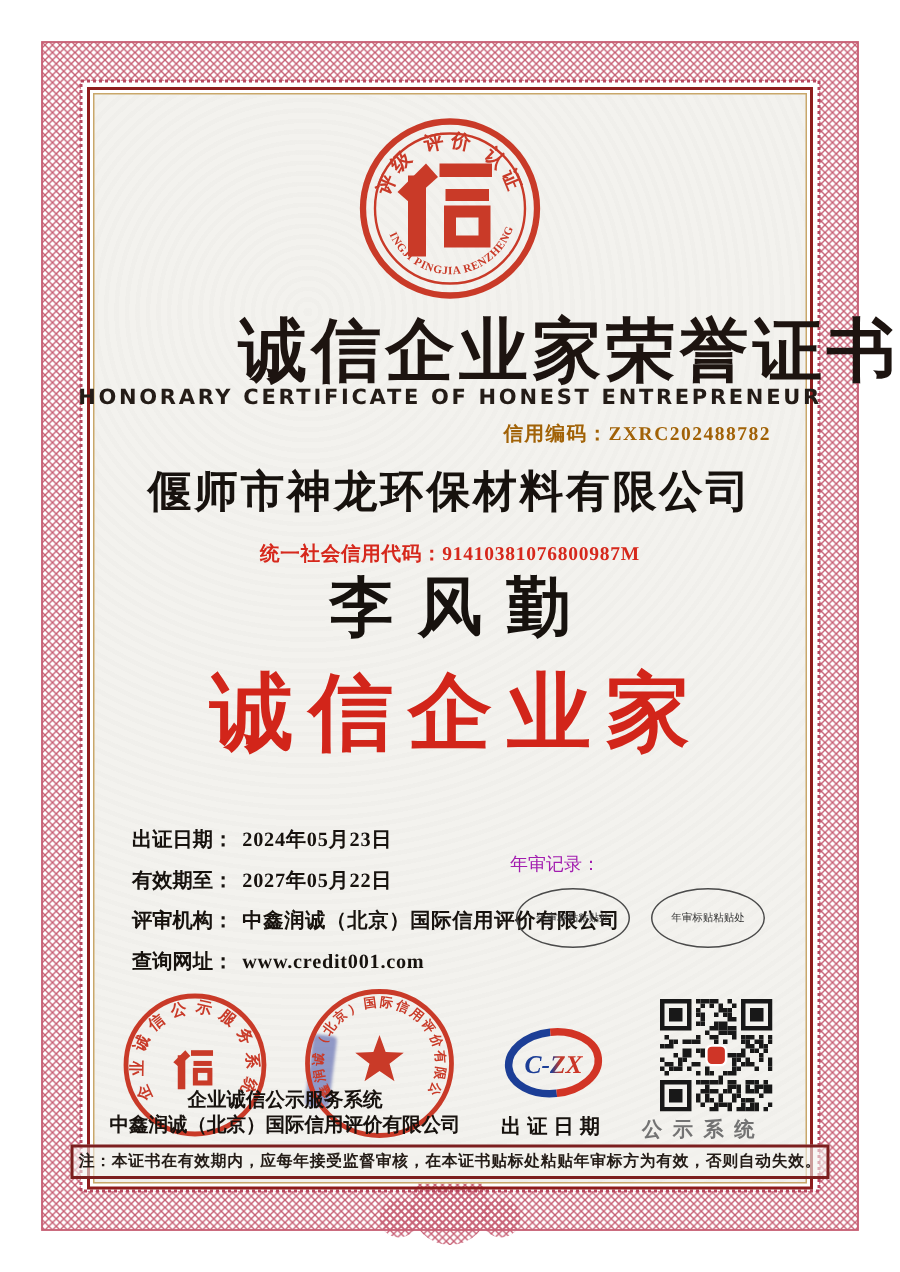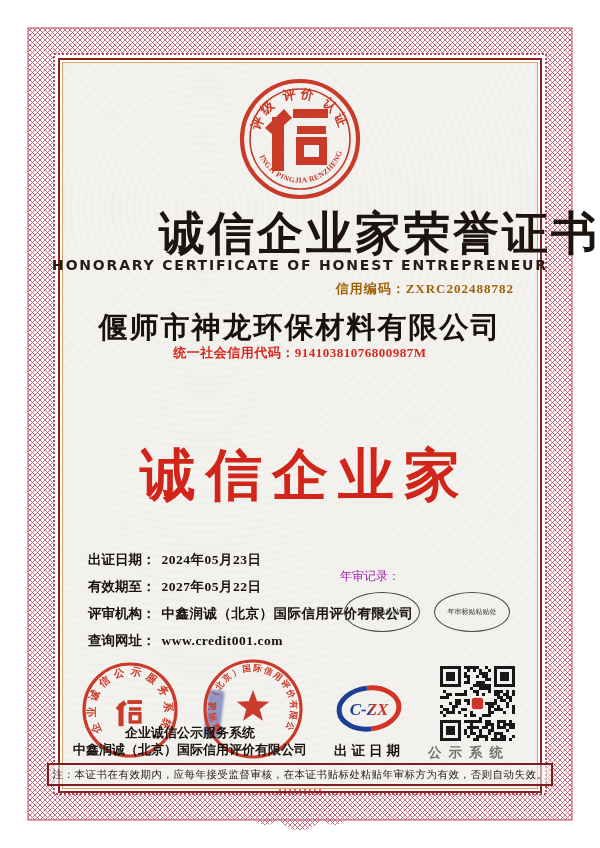--- a/index.html
+++ b/index.html
@@ -16,21 +16,21 @@
   #emblem{left:237px;top:76px;width:126px;height:126px;}
   #title{left:0;top:203px;width:600px;text-align:right;font-weight:bold;font-size:46px;
     letter-spacing:3px;color:#1d1410;white-space:nowrap;}
   #subtitle{left:0;top:257px;width:600px;text-align:center;font-weight:bold;font-size:14px;
     letter-spacing:1.8px;color:#241c17;font-family:"DejaVu Sans","Liberation Sans",sans-serif;white-space:nowrap;}
   #credit-code{left:0;top:280px;right:86px;text-align:right;font-weight:bold;font-size:13px;
     color:#a16207;letter-spacing:1px;}
 
   #company{left:0;top:308px;width:600px;text-align:center;font-weight:bold;font-size:29px;
     letter-spacing:2px;color:#17120e;white-space:nowrap;}
-  #uscc{left:0;top:344px;width:600px;text-align:center;font-weight:bold;font-size:13px;
+  #uscc{left:0;top:360px;width:600px;text-align:center;font-weight:bold;font-size:13px;
     color:#d6281c;letter-spacing:0.5px;}
   #person{left:0;top:376px;width:600px;text-align:center;font-weight:bold;font-size:43px;
     letter-spacing:16px;padding-left:16px;box-sizing:border-box;color:#17120e;}
   #honor{left:0;top:438px;width:600px;text-align:center;font-weight:bold;font-size:56px;
     letter-spacing:10px;padding-left:10px;box-sizing:border-box;color:#d2251a;}
 
   
   #details{left:88px;top:546px;width:340px;}
   .drow{font-weight:bold;font-size:13.5px;color:#17120e;line-height:27px;white-space:nowrap;}
   .drow .val{margin-left:6px;letter-spacing:0.5px;}
@@ -52,21 +52,21 @@
   
   #czx{left:334px;top:684px;width:70px;height:50px;}
   #mutual-caption{left:322px;top:742px;width:94px;text-align:center;font-weight:bold;
     font-size:13.5px;letter-spacing:4px;color:#17120e;}
   #qr{left:440px;top:666px;width:75px;height:75px;}
   #qr-caption{left:428px;top:744px;width:100px;text-align:left;font-weight:bold;
     font-size:13.5px;letter-spacing:7px;color:#737373;white-space:nowrap;}
 
   
   #note{left:47px;top:763px;width:502px;border:2px solid #7c1f1f;text-align:center;
-    font-weight:normal;font-size:10.5px;line-height:19px;color:#241c17;letter-spacing:0.5px;
+    font-weight:bold;font-size:10.5px;line-height:19px;color:#241c17;letter-spacing:0.5px;
     background:rgba(243,242,238,0.6);z-index:3;white-space:nowrap;}
 
   svg text{font-family:"Liberation Serif","DejaVu Serif",serif;}
 </style>
 </head>
 <body>
 
 <div id="stage">
 
   <svg class="abs" width="600" height="848" viewBox="0 0 600 848">
@@ -108,20 +108,21 @@
     </g>
   </svg>
 
   <div id="title" class="abs">诚信企业家荣誉证书</div>
   <div id="subtitle" class="abs">HONORARY CERTIFICATE OF HONEST ENTREPRENEUR</div>
   <div id="credit-code" class="abs"><span>信用编码：</span><span>ZXRC202488782</span></div>
 
   <div id="company" class="abs">偃师市神龙环保材料有限公司</div>
   <div id="uscc" class="abs"><span>统一社会信用代码：</span><span>91410381076800987M</span></div>
 
+  <div id="person" class="abs">李风勤</div>
   <div id="honor" class="abs">诚信企业家</div>
 
   <div id="details" class="abs">
     <div class="drow"><span>出证日期：</span><span class="val">2024年05月23日</span></div>
     <div class="drow"><span>有效期至：</span><span class="val">2027年05月22日</span></div>
     <div class="drow"><span>评审机构：</span><span class="val">中鑫润诚（北京）国际信用评价有限公司</span></div>
     <div class="drow"><span>查询网址：</span><span class="val">www.credit001.com</span></div>
   </div>
 
   <div id="annual-label" class="abs">年审记录：</div>

